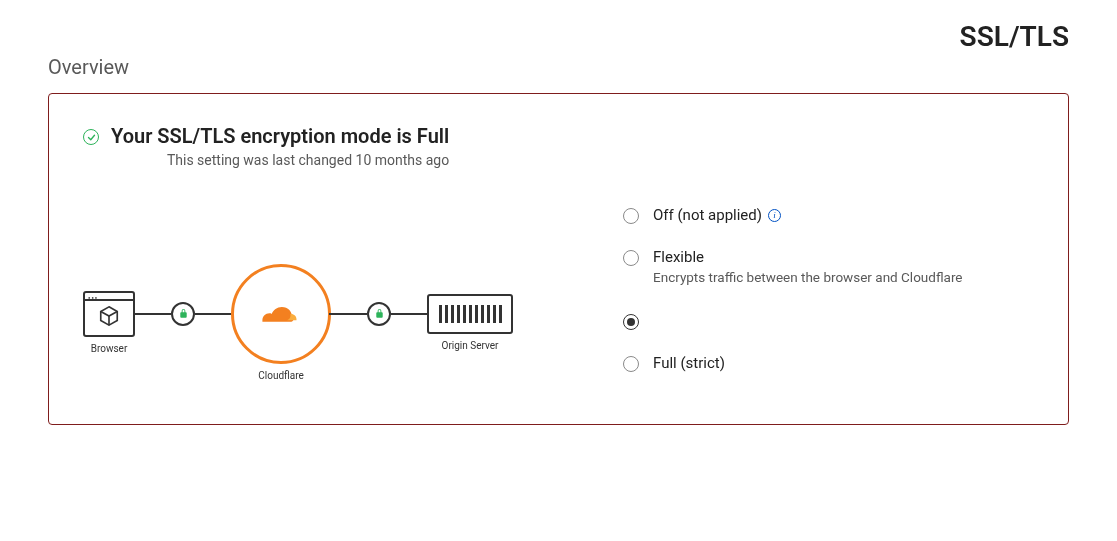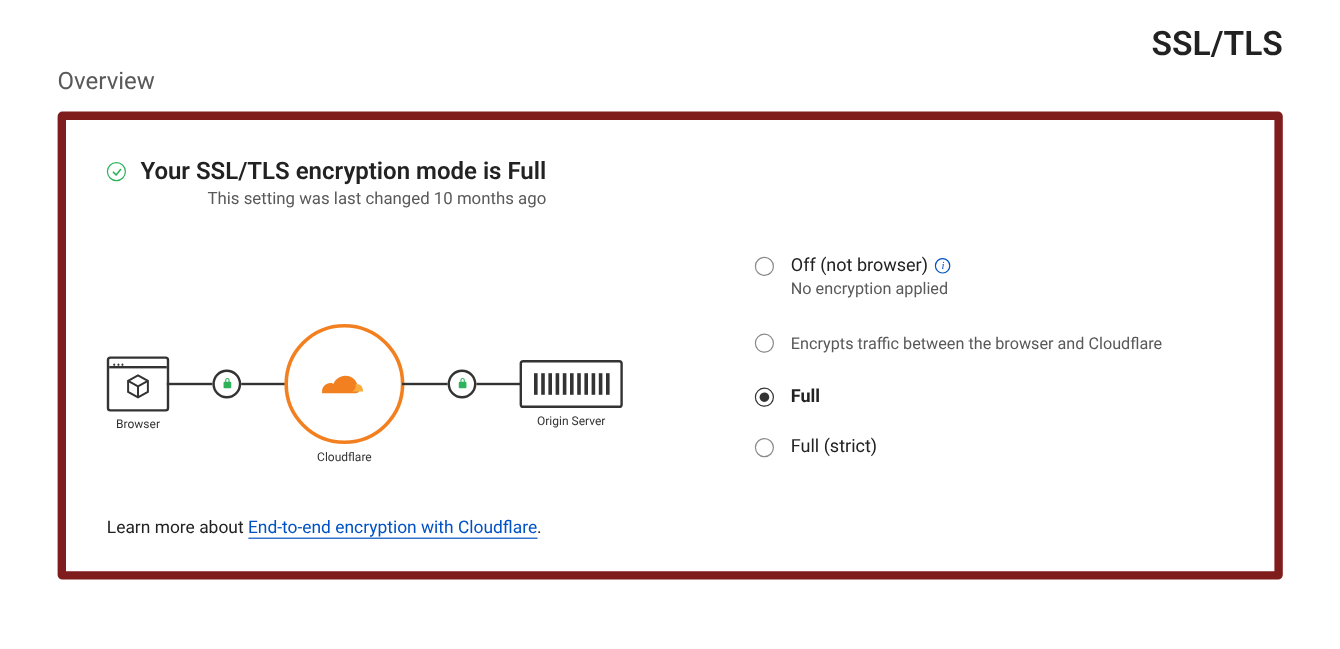--- a/index.html
+++ b/index.html
@@ -16,21 +16,21 @@
       margin-bottom: 2px;
       text-align: right;
     }
     .page-subtitle {
       font-size: 20px;
       font-weight: 400;
       color: #595959;
       margin-bottom: 14px;
     }
     .card {
-      border: 7px solid #7f1d1d;
+      border: 1px solid #7f1d1d;
       border-radius: 4px;
       padding: 30px 14px 28px 34px;
     }
     .status-row {
       display: flex;
       align-items: flex-start;
       gap: 12px;
       margin-bottom: 38px;
     }
     .check-circle {
@@ -291,51 +291,47 @@
               <div class="server-slot"></div>
               <div class="server-slot"></div>
             <div class="server-slot"></div>
               <div class="server-slot"></div>
           </div>
           <div class="node-label">Origin Server</div>
         </div>
 
       </div>
 
-      <div class="learn-more">
-        <span>Learn more about </span><a href="#">End-to-end encryption with Cloudflare</a><span>.</span>
-      </div>
     </div>
 
     <div class="options-col">
 
       <div class="option-row">
         <div class="radio"></div>
         <div>
           <div class="option-label">
-            <span>Off (not browser)</span>
+            <span>Off (not applied)</span>
             <span class="info-icon">i</span>
           </div>
-          <div class="option-desc">No encryption applied</div>
         </div>
       </div>
 
       <div class="option-row">
         <div class="radio"></div>
         <div>
+          <div class="option-label">
+            <span>Flexible</span>
+          </div>
           <div class="option-desc">Encrypts traffic between the browser and Cloudflare</div>
         </div>
       </div>
 
       <div class="option-row">
         <div class="radio selected"></div>
         <div>
-          <div class="option-label bold">
-            <span>Full</span>
-          </div>
         </div>
       </div>
 
       <div class="option-row">
         <div class="radio"></div>
         <div>
           <div class="option-label">
             <span>Full (strict)</span>
           </div>
         </div>

